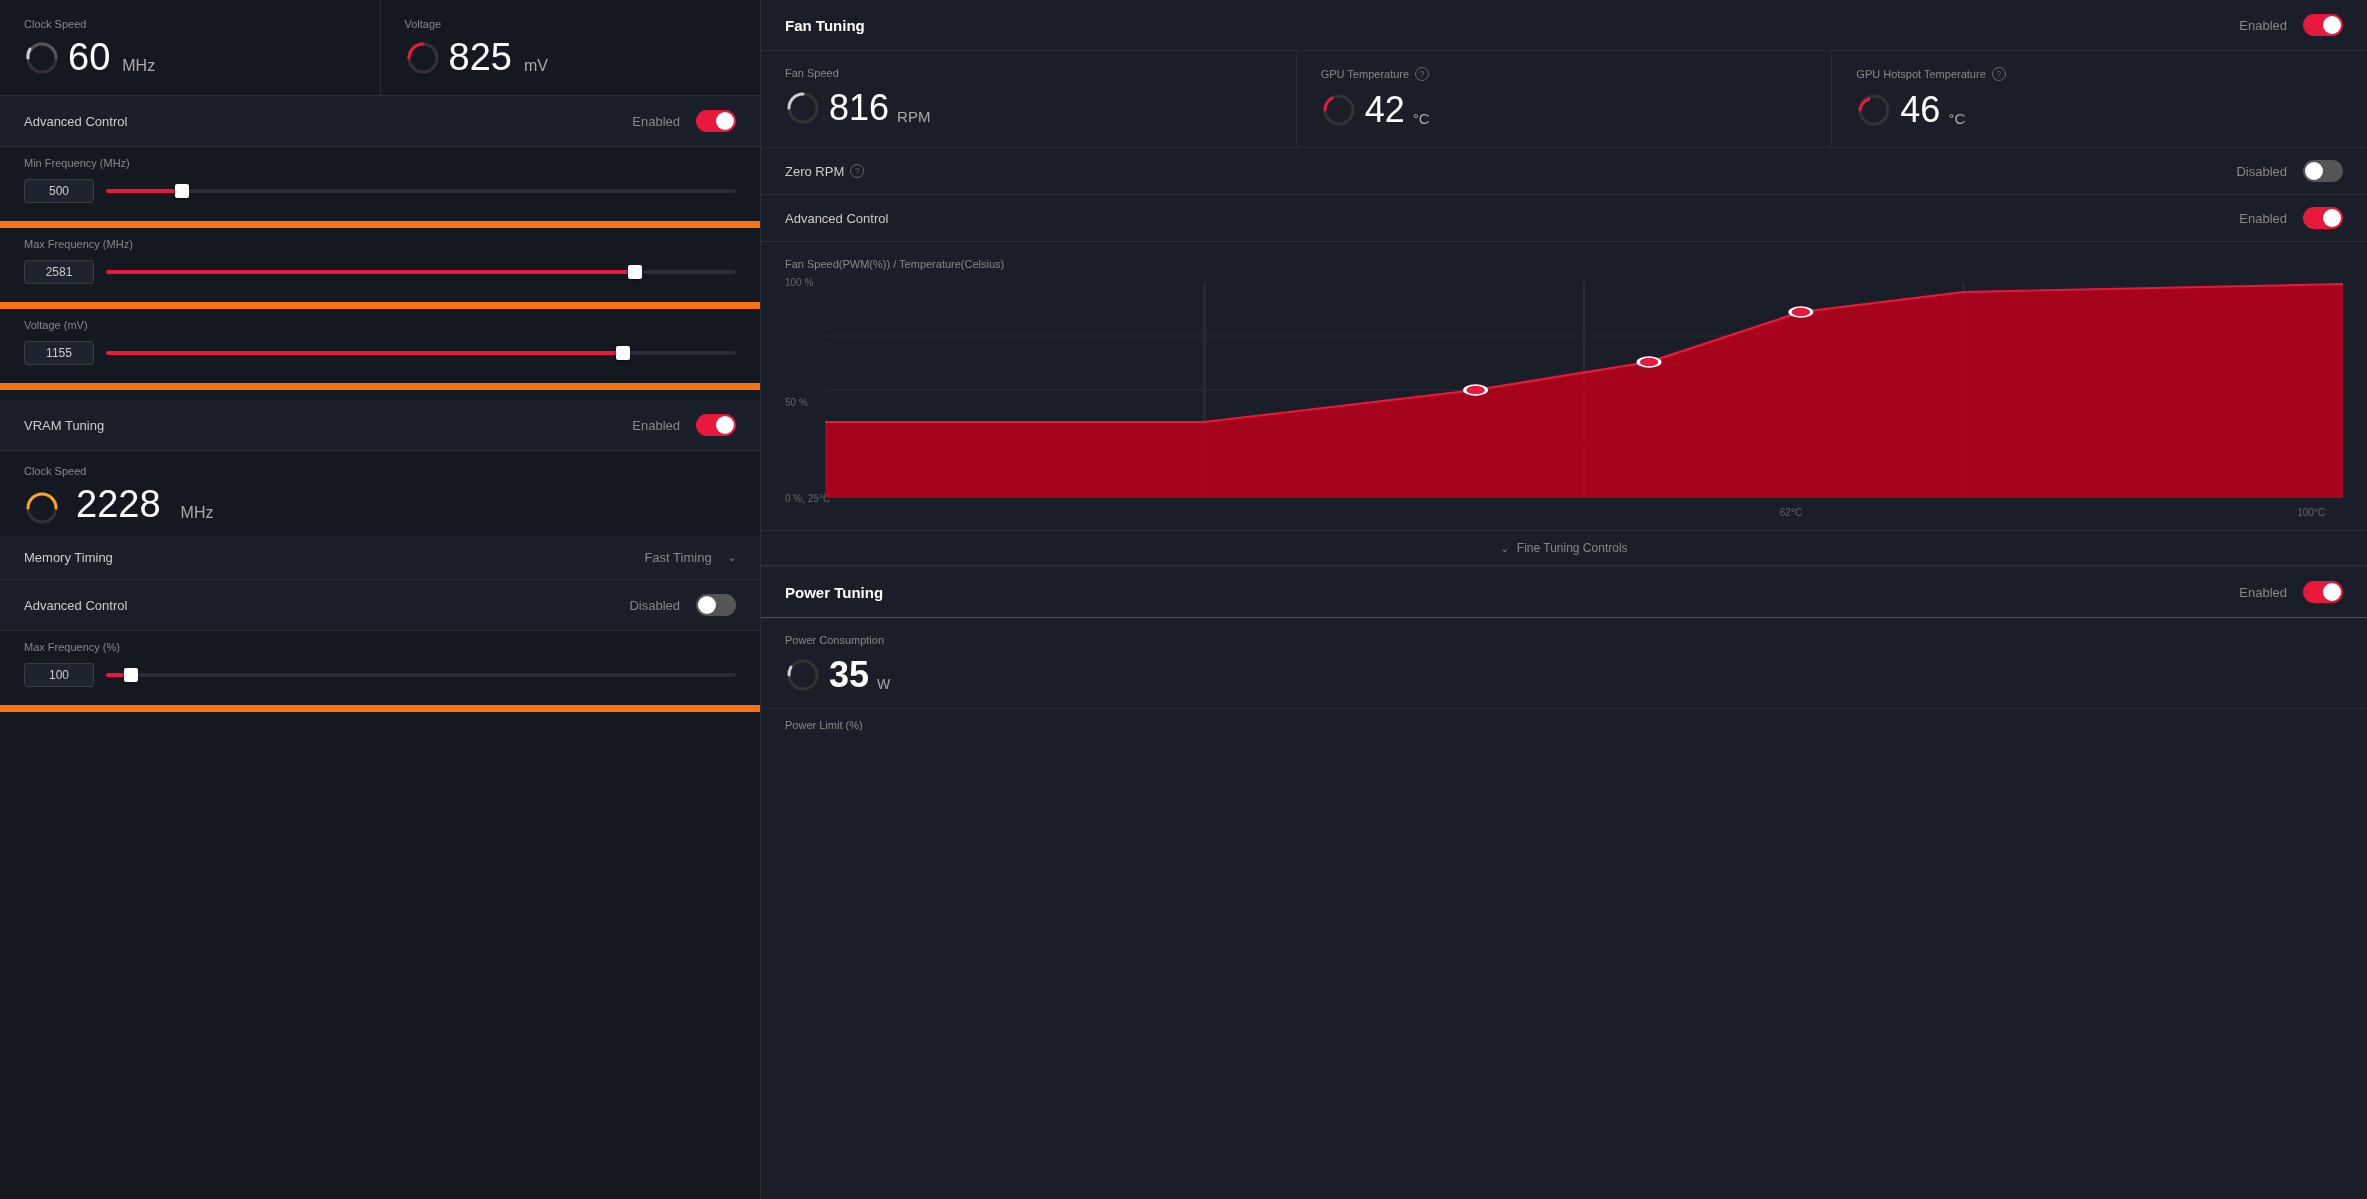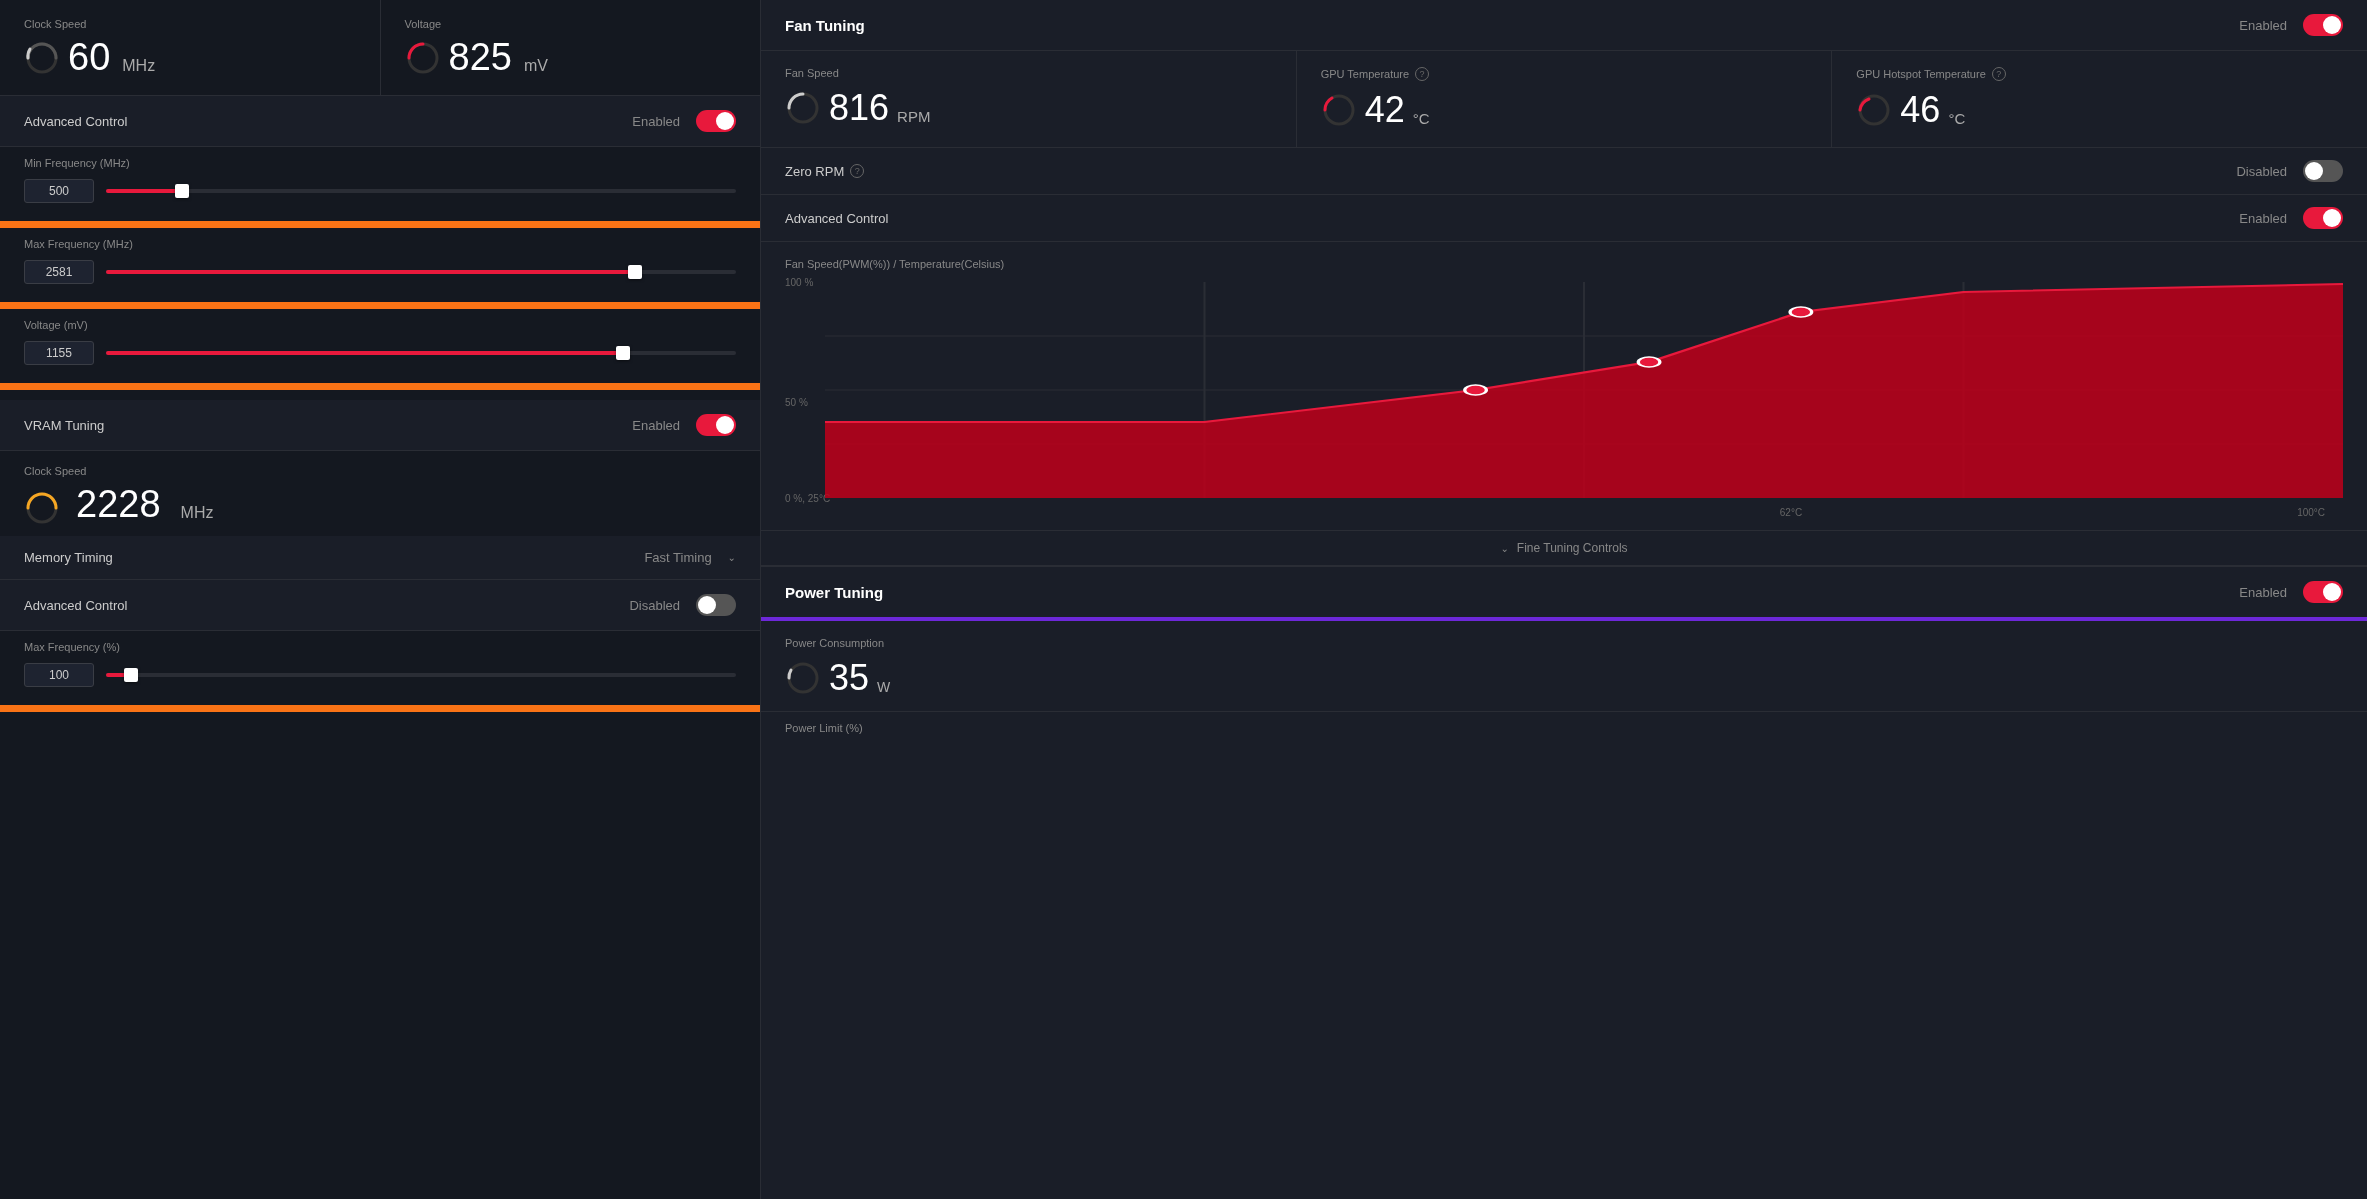--- a/index.html
+++ b/index.html
@@ -308,21 +308,21 @@
 
     
     .power-tuning {
       background: #1a1e28;
     }
     .power-header {
       display: flex;
       align-items: center;
       justify-content: space-between;
       padding: 14px 24px;
-      border-bottom: 4px solid #6d28d9;
+      border-bottom: 1px solid #6d28d9;
     }
     .power-title {
       font-size: 15px;
       font-weight: 600;
       color: #fff;
     }
     .power-consumption-row {
       padding: 16px 24px 12px;
       border-bottom: 1px solid #2a2d35;
     }
@@ -331,21 +331,21 @@
       color: #888;
       margin-bottom: 8px;
     }
     .power-value-row {
       display: flex;
       align-items: center;
       gap: 8px;
     }
     .power-value {
       font-size: 36px;
-      font-weight: 400;
+      font-weight: 700;
       color: #fff;
     }
     .power-unit {
       font-size: 14px;
       color: #aaa;
       align-self: flex-end;
       padding-bottom: 4px;
     }
     .power-limit-section {
       padding: 10px 24px 18px;

